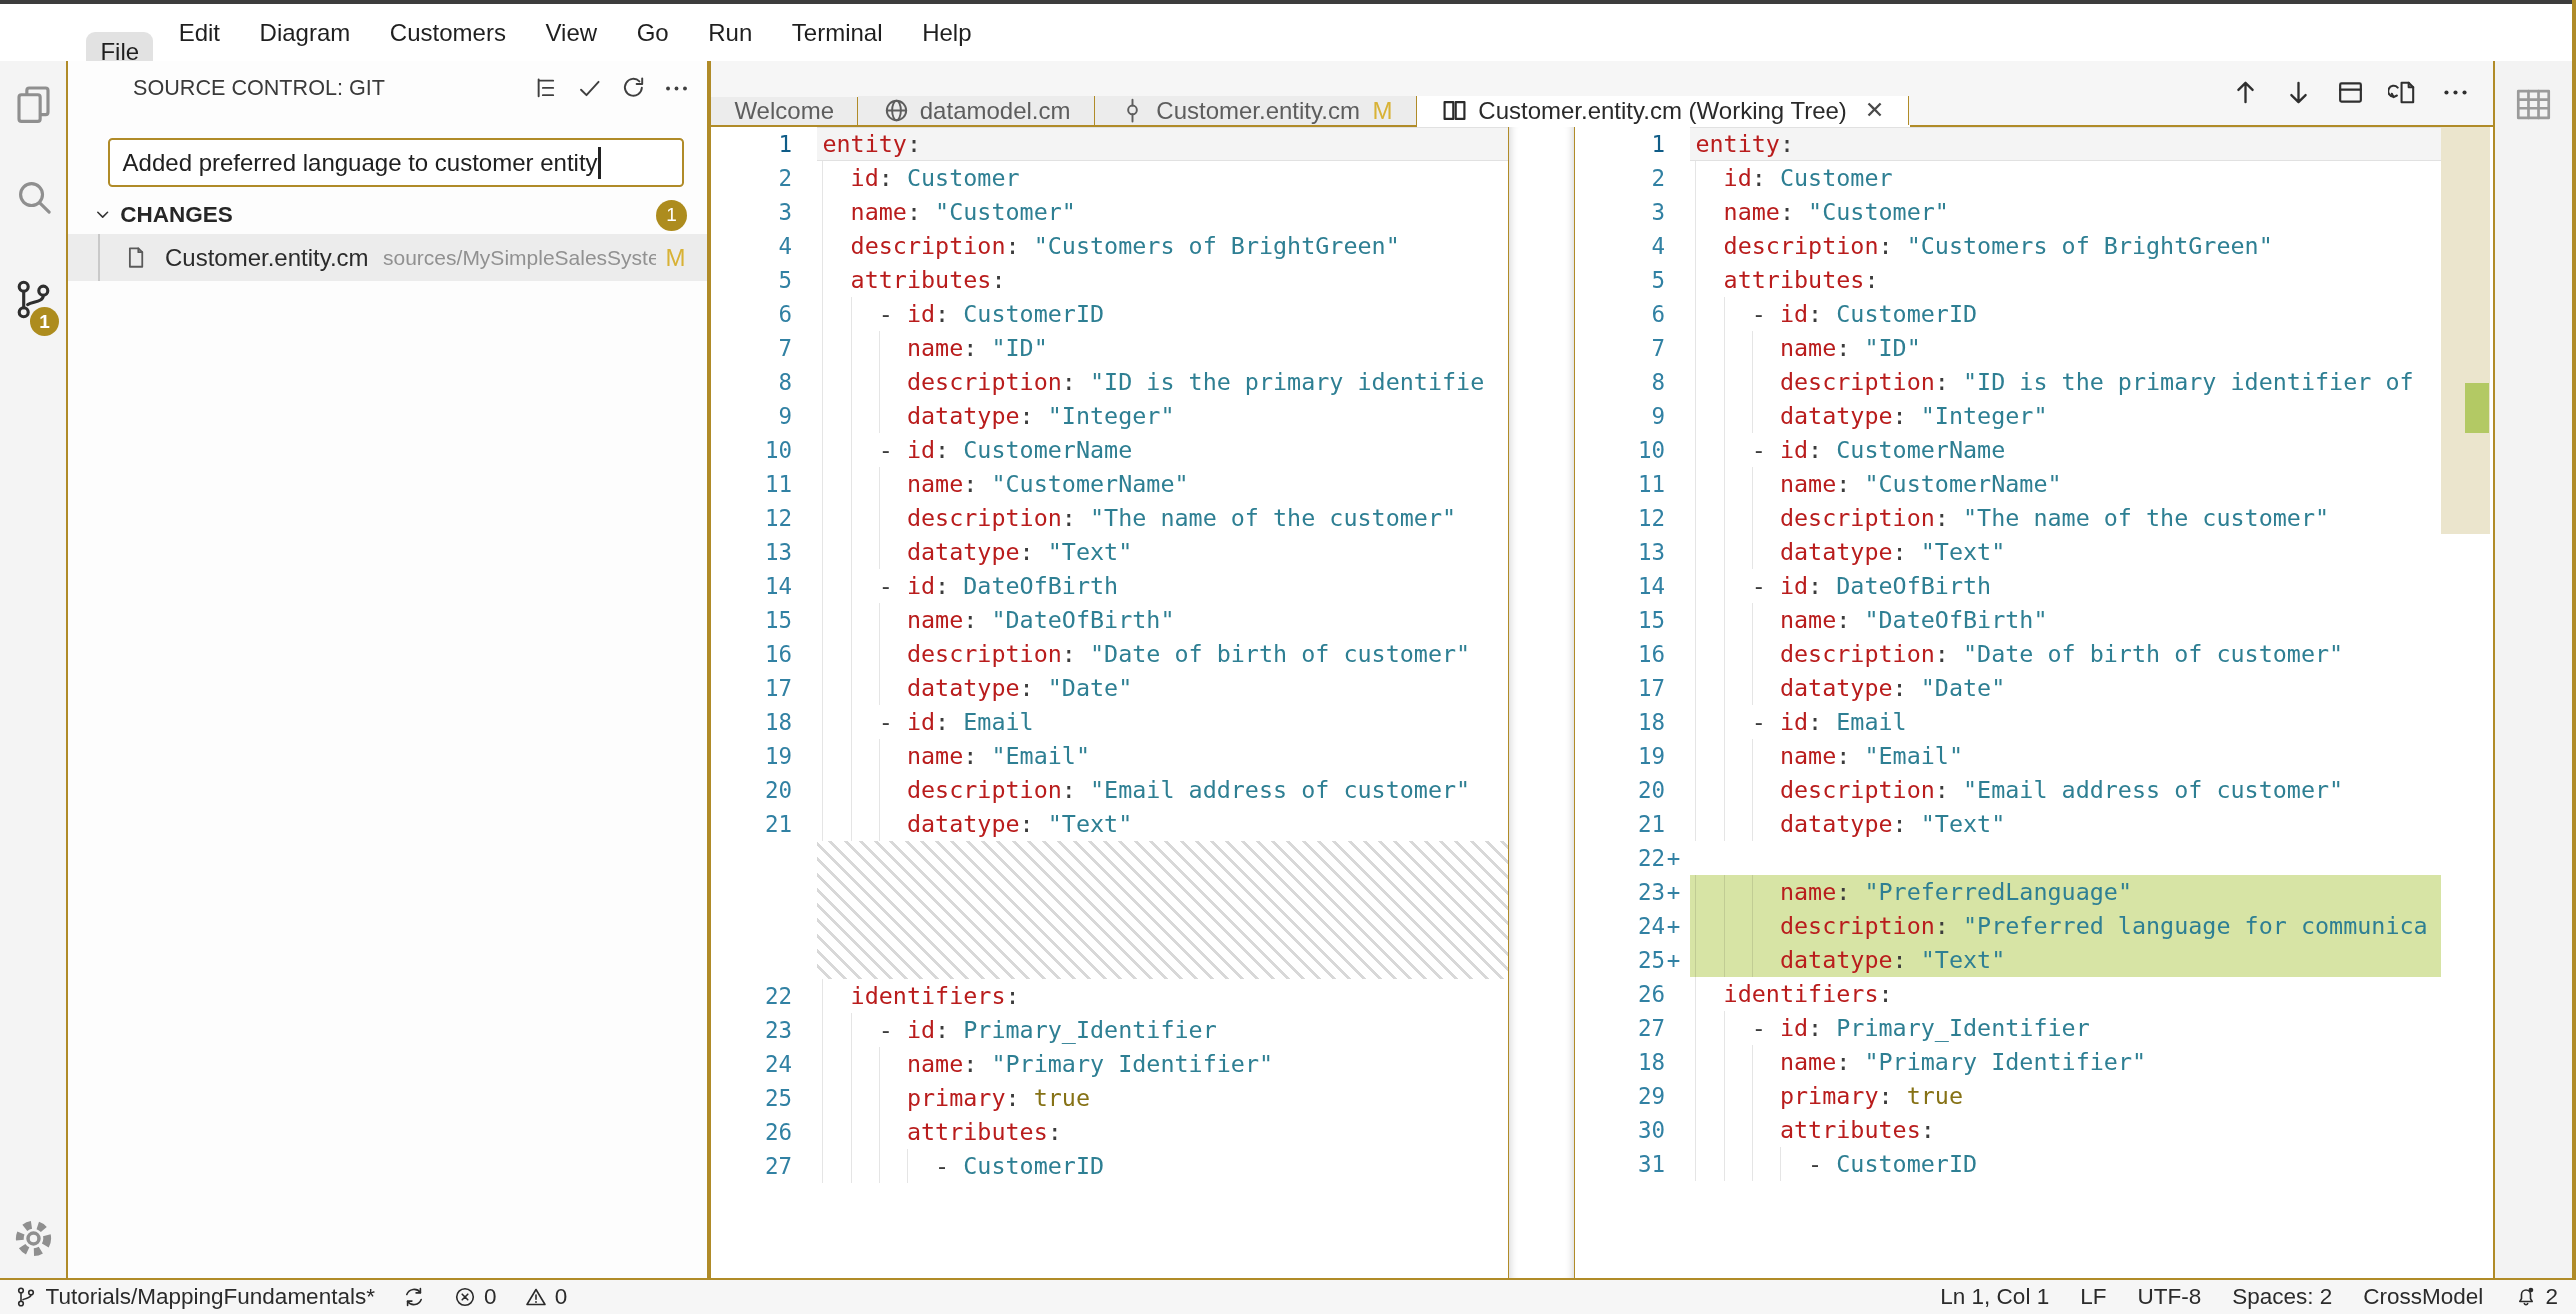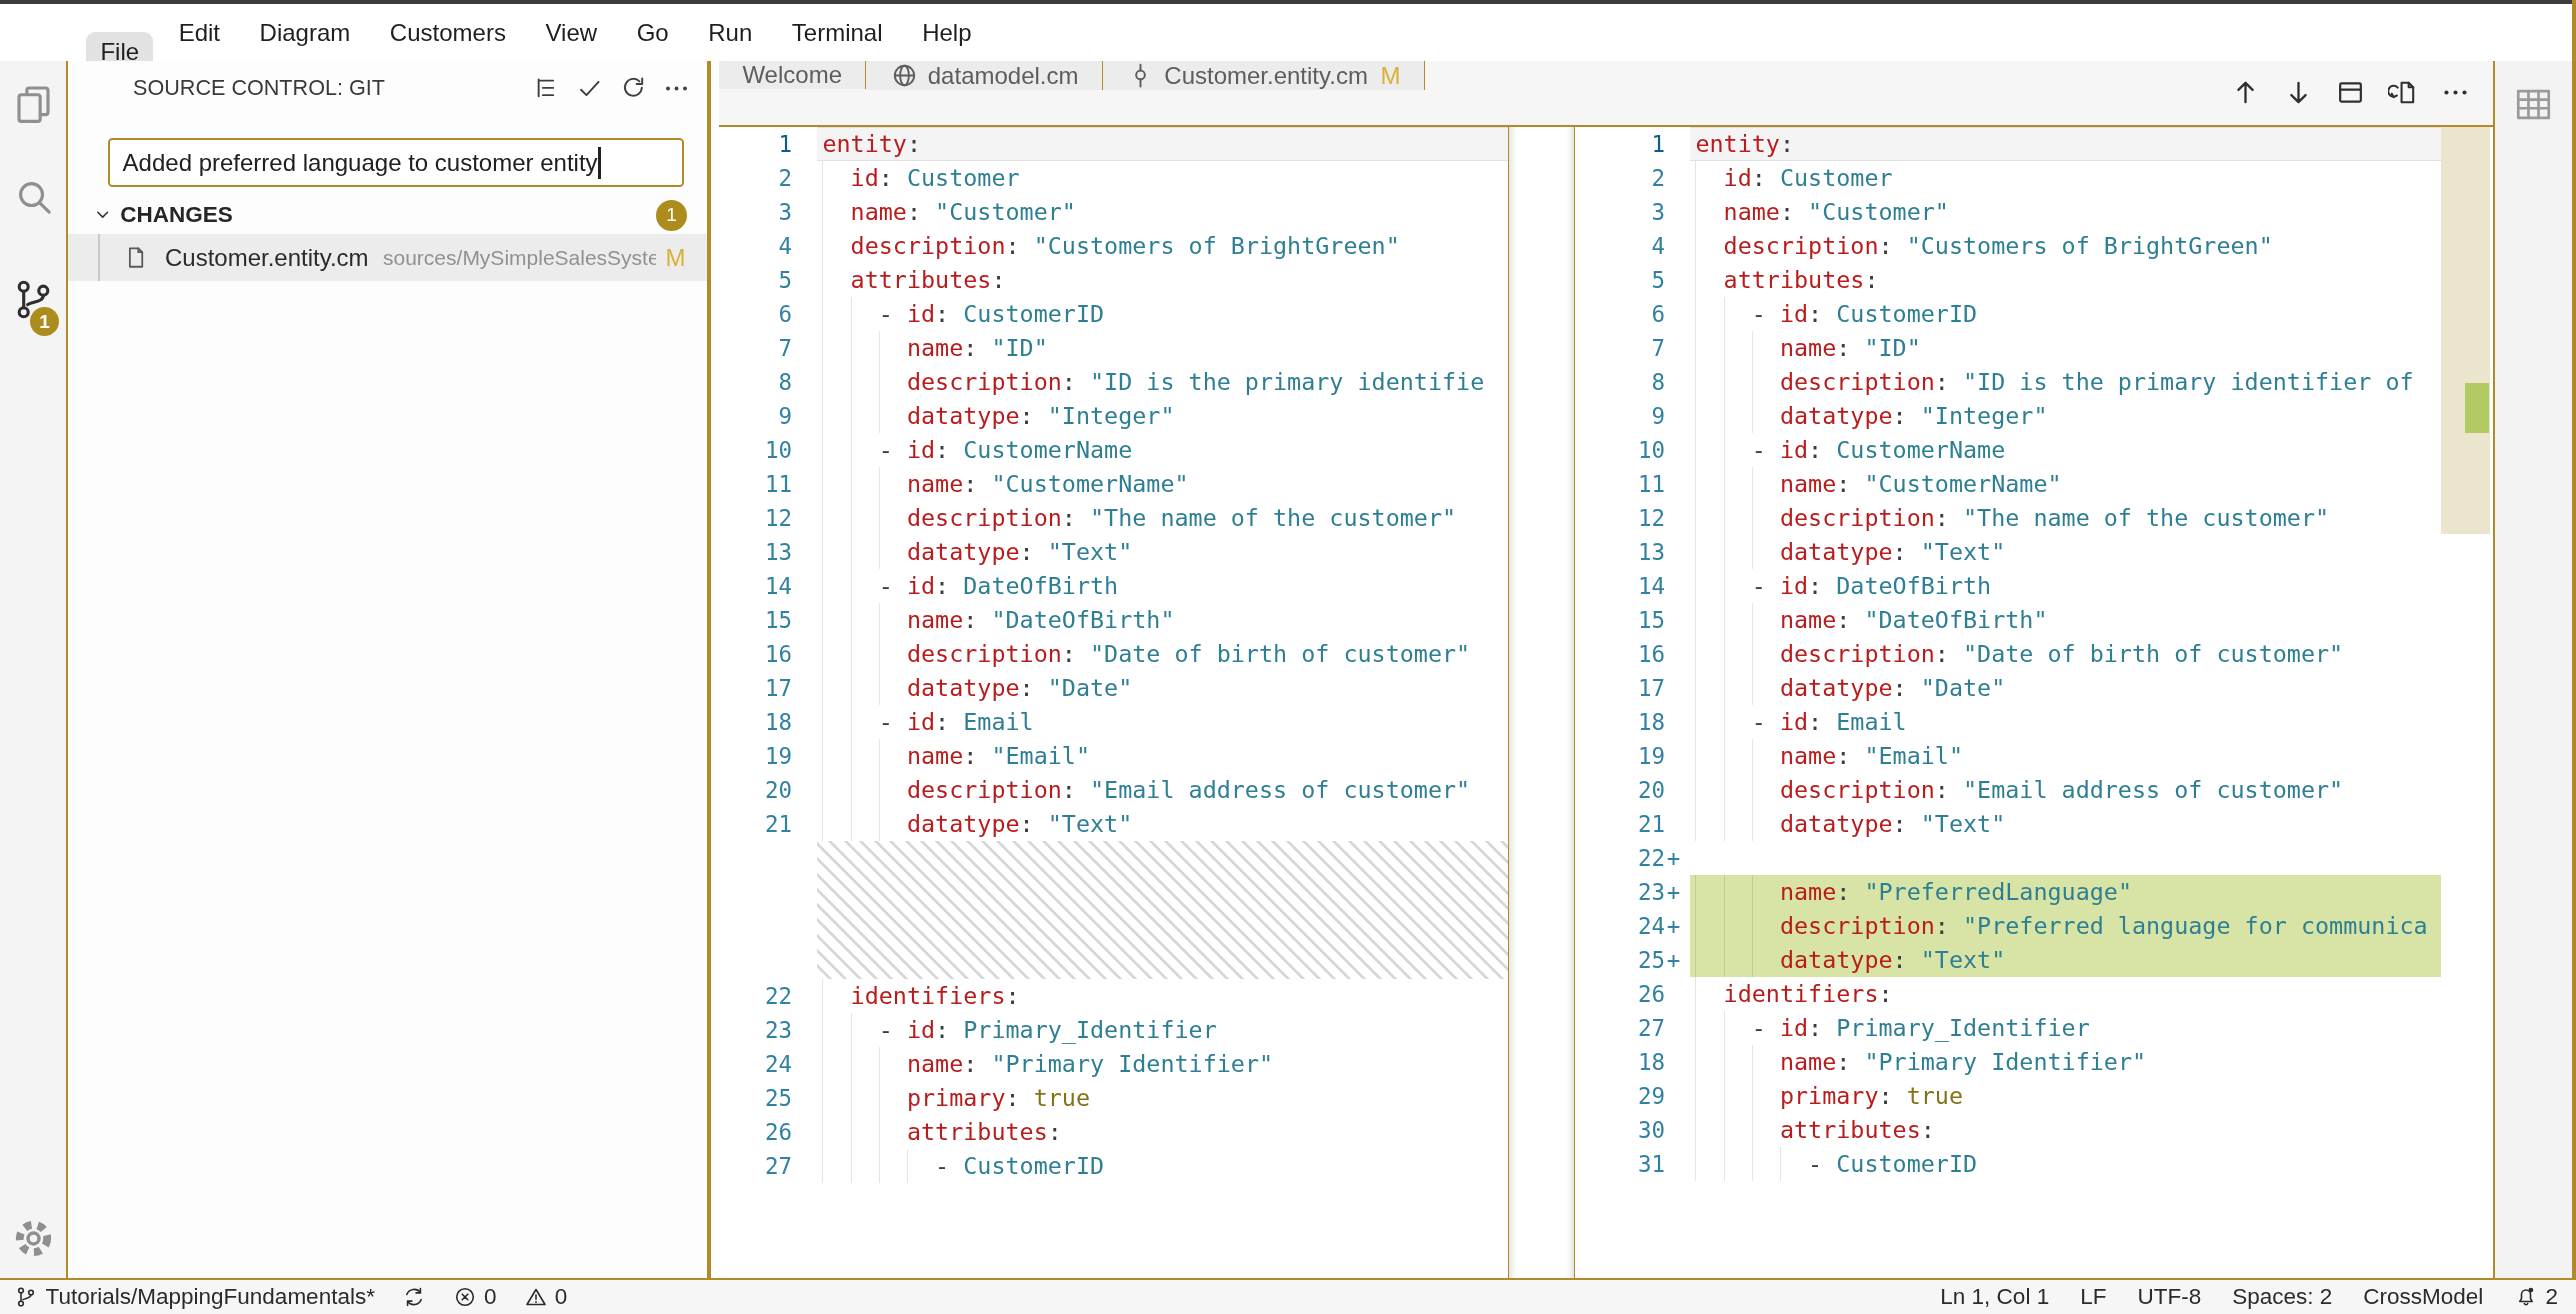--- a/index.html
+++ b/index.html
@@ -43,22 +43,22 @@
   .file-row{position:absolute;left:0;top:173px;width:639px;height:47px;background:#ececec;
             display:flex;align-items:center;padding-left:54px;}
   .file-row::before{content:"";position:absolute;left:30px;top:0;bottom:0;width:1.8px;background:#c9c9c9;}
   .file-row .ficon{width:27px;height:27px;color:#5a5a5a;margin-right:16px;}
   .file-row svg{width:27px;height:27px;}
   .file-name{font-size:24px;color:#2b2b2b;white-space:nowrap;}
   .file-path{font-size:21px;color:#919191;margin-left:14.4px;white-space:nowrap;overflow:hidden;flex:1;}
   .file-status{font-size:24px;color:#d8b236;margin:0 21.6px 0 9px;}
   
   .editor-region{position:absolute;left:711px;top:61px;width:1782px;height:1217px;background:#fff;}
-  .tabstrip{position:absolute;left:8px;top:0;width:1782px;height:66px;background:#f6f6f6;
-            border-bottom:2.7px solid #b08b28;display:flex;align-items:flex-start;}
+  .tabstrip{position:absolute;left:0;top:0;width:1782px;height:66px;background:#f6f6f6;
+            border-bottom:2.7px solid #b08b28;display:flex;align-items:flex-end;}
   .tab{display:flex;align-items:center;padding:0 23.4px;background:#ececec;border-right:1.8px solid #b08b28;
        color:#5d5d5d;font-size:24px;white-space:nowrap;position:relative;}
   .tab .ticon{width:29px;height:29px;margin-right:9px;display:flex;}
   .tab .ticon svg{width:29px;height:29px;}
   .tab.active{background:#fff;color:#2a2a2a;}
   .tab.active::after{content:"";position:absolute;left:0;right:-1.8px;bottom:-2.7px;height:2.7px;background:#fff;}
   .tab-badge{color:#d8b236;margin-left:12.6px;}
   .tab-close{margin-left:18px;font-size:23.4px;color:#4a4a4a;line-height:1;}
   .ed-actions{position:absolute;right:21.6px;top:0;height:63px;display:flex;align-items:center;gap:21.6px;color:#2f2f2f;}
   .ed-actions .abtn{width:31px;height:31px;}
@@ -204,20 +204,30 @@
         <div class="tab">
           <span class="ticon">
             <svg viewBox="0 0 24 24" fill="none" stroke="currentColor" stroke-width="1.6" stroke-linecap="round" stroke-linejoin="round" style="width:100%;height:100%">
               <circle cx="12" cy="11.5" r="3.6"></circle>
               <path d="M12 3 v4.9 M12 15.1 v6"></path>
             </svg>
           </span>
           <span>Customer.entity.cm</span>
           <span class="tab-badge">M</span>
         </div>
+        <div class="tab active">
+          <span class="ticon">
+            <svg viewBox="0 0 24 24" fill="none" stroke="currentColor" stroke-width="1.8" stroke-linecap="round" stroke-linejoin="round" style="width:100%;height:100%">
+              <rect x="3.8" y="5" width="7.2" height="14"></rect>
+              <rect x="13" y="5" width="7.2" height="14"></rect>
+            </svg>
+          </span>
+          <span>Customer.entity.cm (Working Tree)</span>
+          <span class="tab-close">✕</span>
+        </div>
       </div>
     <div class="ed-actions">
         <span class="abtn"><span><svg viewBox="0 0 24 24" fill="none" stroke="currentColor" stroke-width="1.8" stroke-linecap="round" stroke-linejoin="round" style="width:100%;height:100%">
               <path d="M12 19.5 V4.5 M6.5 10 L12 4.5 l5.5 5.5"></path>
             </svg></span></span>
         <span class="abtn"><span><svg viewBox="0 0 24 24" fill="none" stroke="currentColor" stroke-width="1.8" stroke-linecap="round" stroke-linejoin="round" style="width:100%;height:100%">
               <path d="M12 4.5 V19.5 M6.5 14 L12 19.5 l5.5 -5.5"></path>
             </svg></span></span>
         <span class="abtn"><span><svg viewBox="0 0 24 24" fill="none" stroke="currentColor" stroke-width="1.7" stroke-linecap="round" stroke-linejoin="round" style="width:100%;height:100%">
               <rect x="4" y="5" width="16" height="14" rx="1"></rect>

